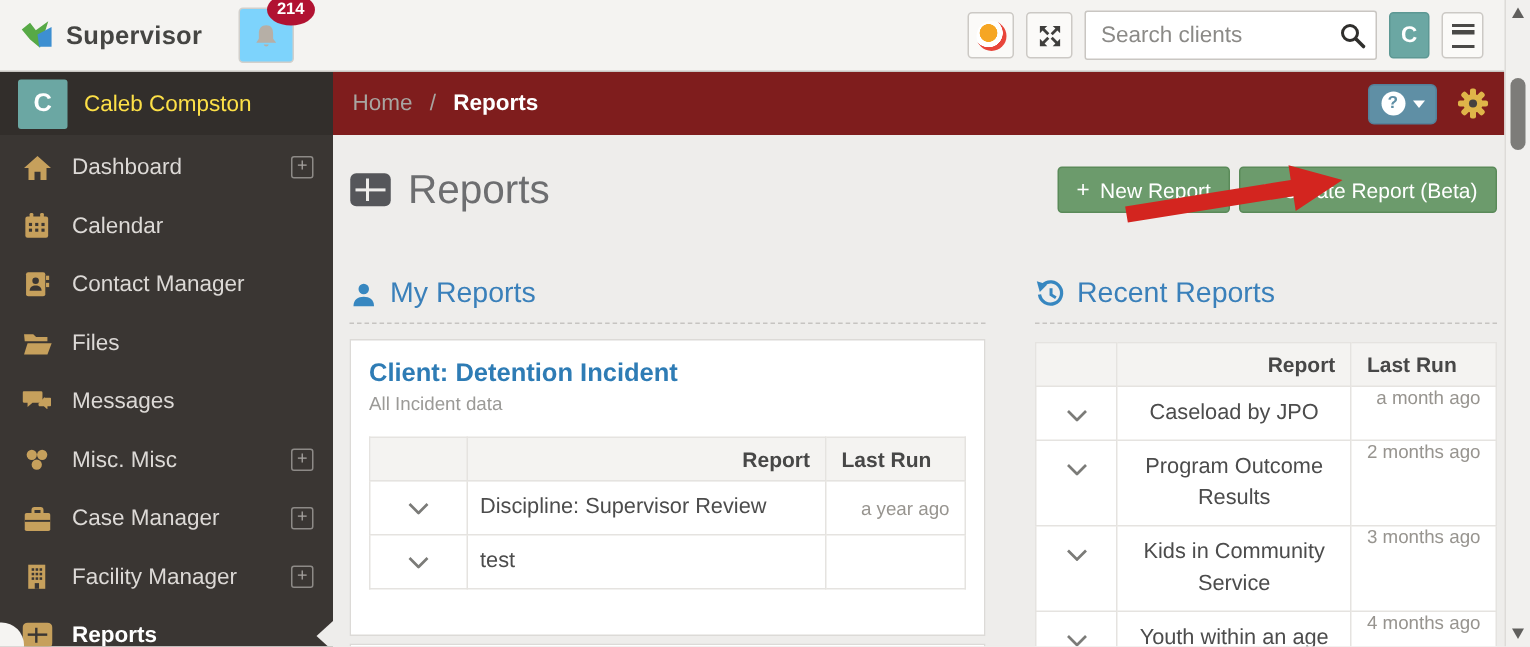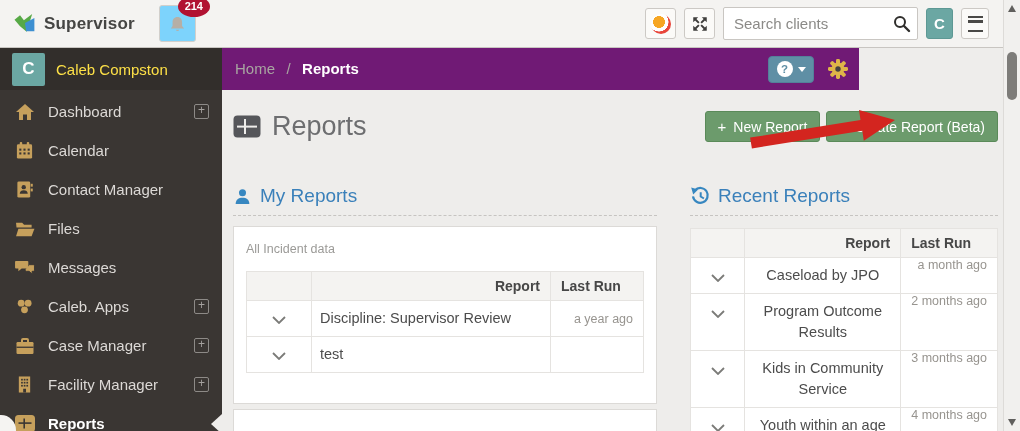--- a/index.html
+++ b/index.html
@@ -63,21 +63,21 @@
     margin-left:auto;margin-right:13px;width:13px;height:13px;border:1px solid #8d8a87;border-radius:2px;
     color:#a5a29f;font-size:12px;line-height:11px;text-align:center;flex:0 0 13px;
   }
   .expand-box::before{content:"+";}
   .side-item.active{color:#fff;font-weight:700;}
   .active-arrow{position:absolute;right:0;top:50%;margin-top:-10px;width:0;height:0;
     border-top:10px solid transparent;border-bottom:10px solid transparent;border-right:11px solid #eeedeb;}
 
   
   .crumbbar{
-    position:absolute;left:222px;top:48px;width:637px;height:42px;background:#701a75;
+    position:absolute;left:222px;top:48px;width:781px;height:42px;background:#7f1d1d;
     display:flex;align-items:center;padding:0 10px 0 13px;box-sizing:border-box;z-index:5;
   }
   .crumb-home{color:#a8a5a1;font-size:15px;text-decoration:none;cursor:pointer;}
   .crumb-sep{color:#a8a5a1;font-size:15px;margin:0 7px;}
   .crumb-cur{color:#fff;font-size:15px;font-weight:600;}
   .crumb-right{margin-left:auto;display:flex;align-items:center;gap:13px;}
   .help-btn{width:46px;height:27px;background:#5f8fa5;border:1px solid #54809a;border-radius:4px;
     display:flex;align-items:center;justify-content:center;gap:5px;padding:0;}
   .q-circle{width:16px;height:16px;border-radius:50%;background:#fff;color:#5f8fa5;
     font-size:11.5px;font-weight:700;display:grid;place-items:center;}
@@ -256,21 +256,21 @@
     </div>
 
     <div class="side-item">
       <span class="sicon">
         <svg width="19" height="19" viewBox="0 0 20 20" fill="#c6a05c">
           <circle cx="6.5" cy="6.5" r="3.6"></circle>
           <circle cx="13.8" cy="6.5" r="3.6"></circle>
           <circle cx="10" cy="13.5" r="3.6"></circle>
         </svg>
       </span>
-      <span class="slabel">Caleb. Apps</span>
+      <span class="slabel">Misc. Misc</span>
       <span class="expand-box"></span>
     </div>
 
     <div class="side-item">
       <span class="sicon">
         <svg width="20" height="18" viewBox="0 0 20 18">
           <path d="M7 5 V3 a1 1 0 0 1 1 -1 h4 a1 1 0 0 1 1 1 v2" fill="none" stroke="#c6a05c" stroke-width="2"></path>
           <rect x="1.5" y="5" width="17" height="12" rx="1.2" fill="#c6a05c"></rect>
           <rect x="1.5" y="9.6" width="17" height="1.3" fill="#3a3633"></rect>
         </svg>
@@ -381,20 +381,21 @@
         <span style="display:grid;place-items:center;">
           <svg width="19" height="19" viewBox="0 0 20 20" fill="#3787c0">
             <circle cx="10" cy="6" r="3.7"></circle>
             <path d="M2.8 18 c0-4.6 3.1-6.6 7.2-6.6 s7.2 2 7.2 6.6 z"></path>
           </svg>
         </span>
         <h2>My Reports</h2>
       </header>
 
       <div class="card">
+        <div class="card-title">Client: Detention Incident</div>
         <div class="card-sub">All Incident data</div>
 
         <table class="rpt">
           <thead>
             <tr>
               <th style="width:44px;"></th>
               <th class="col-report">Report</th>
               <th class="col-last">Last Run</th>
             </tr>
           </thead>

